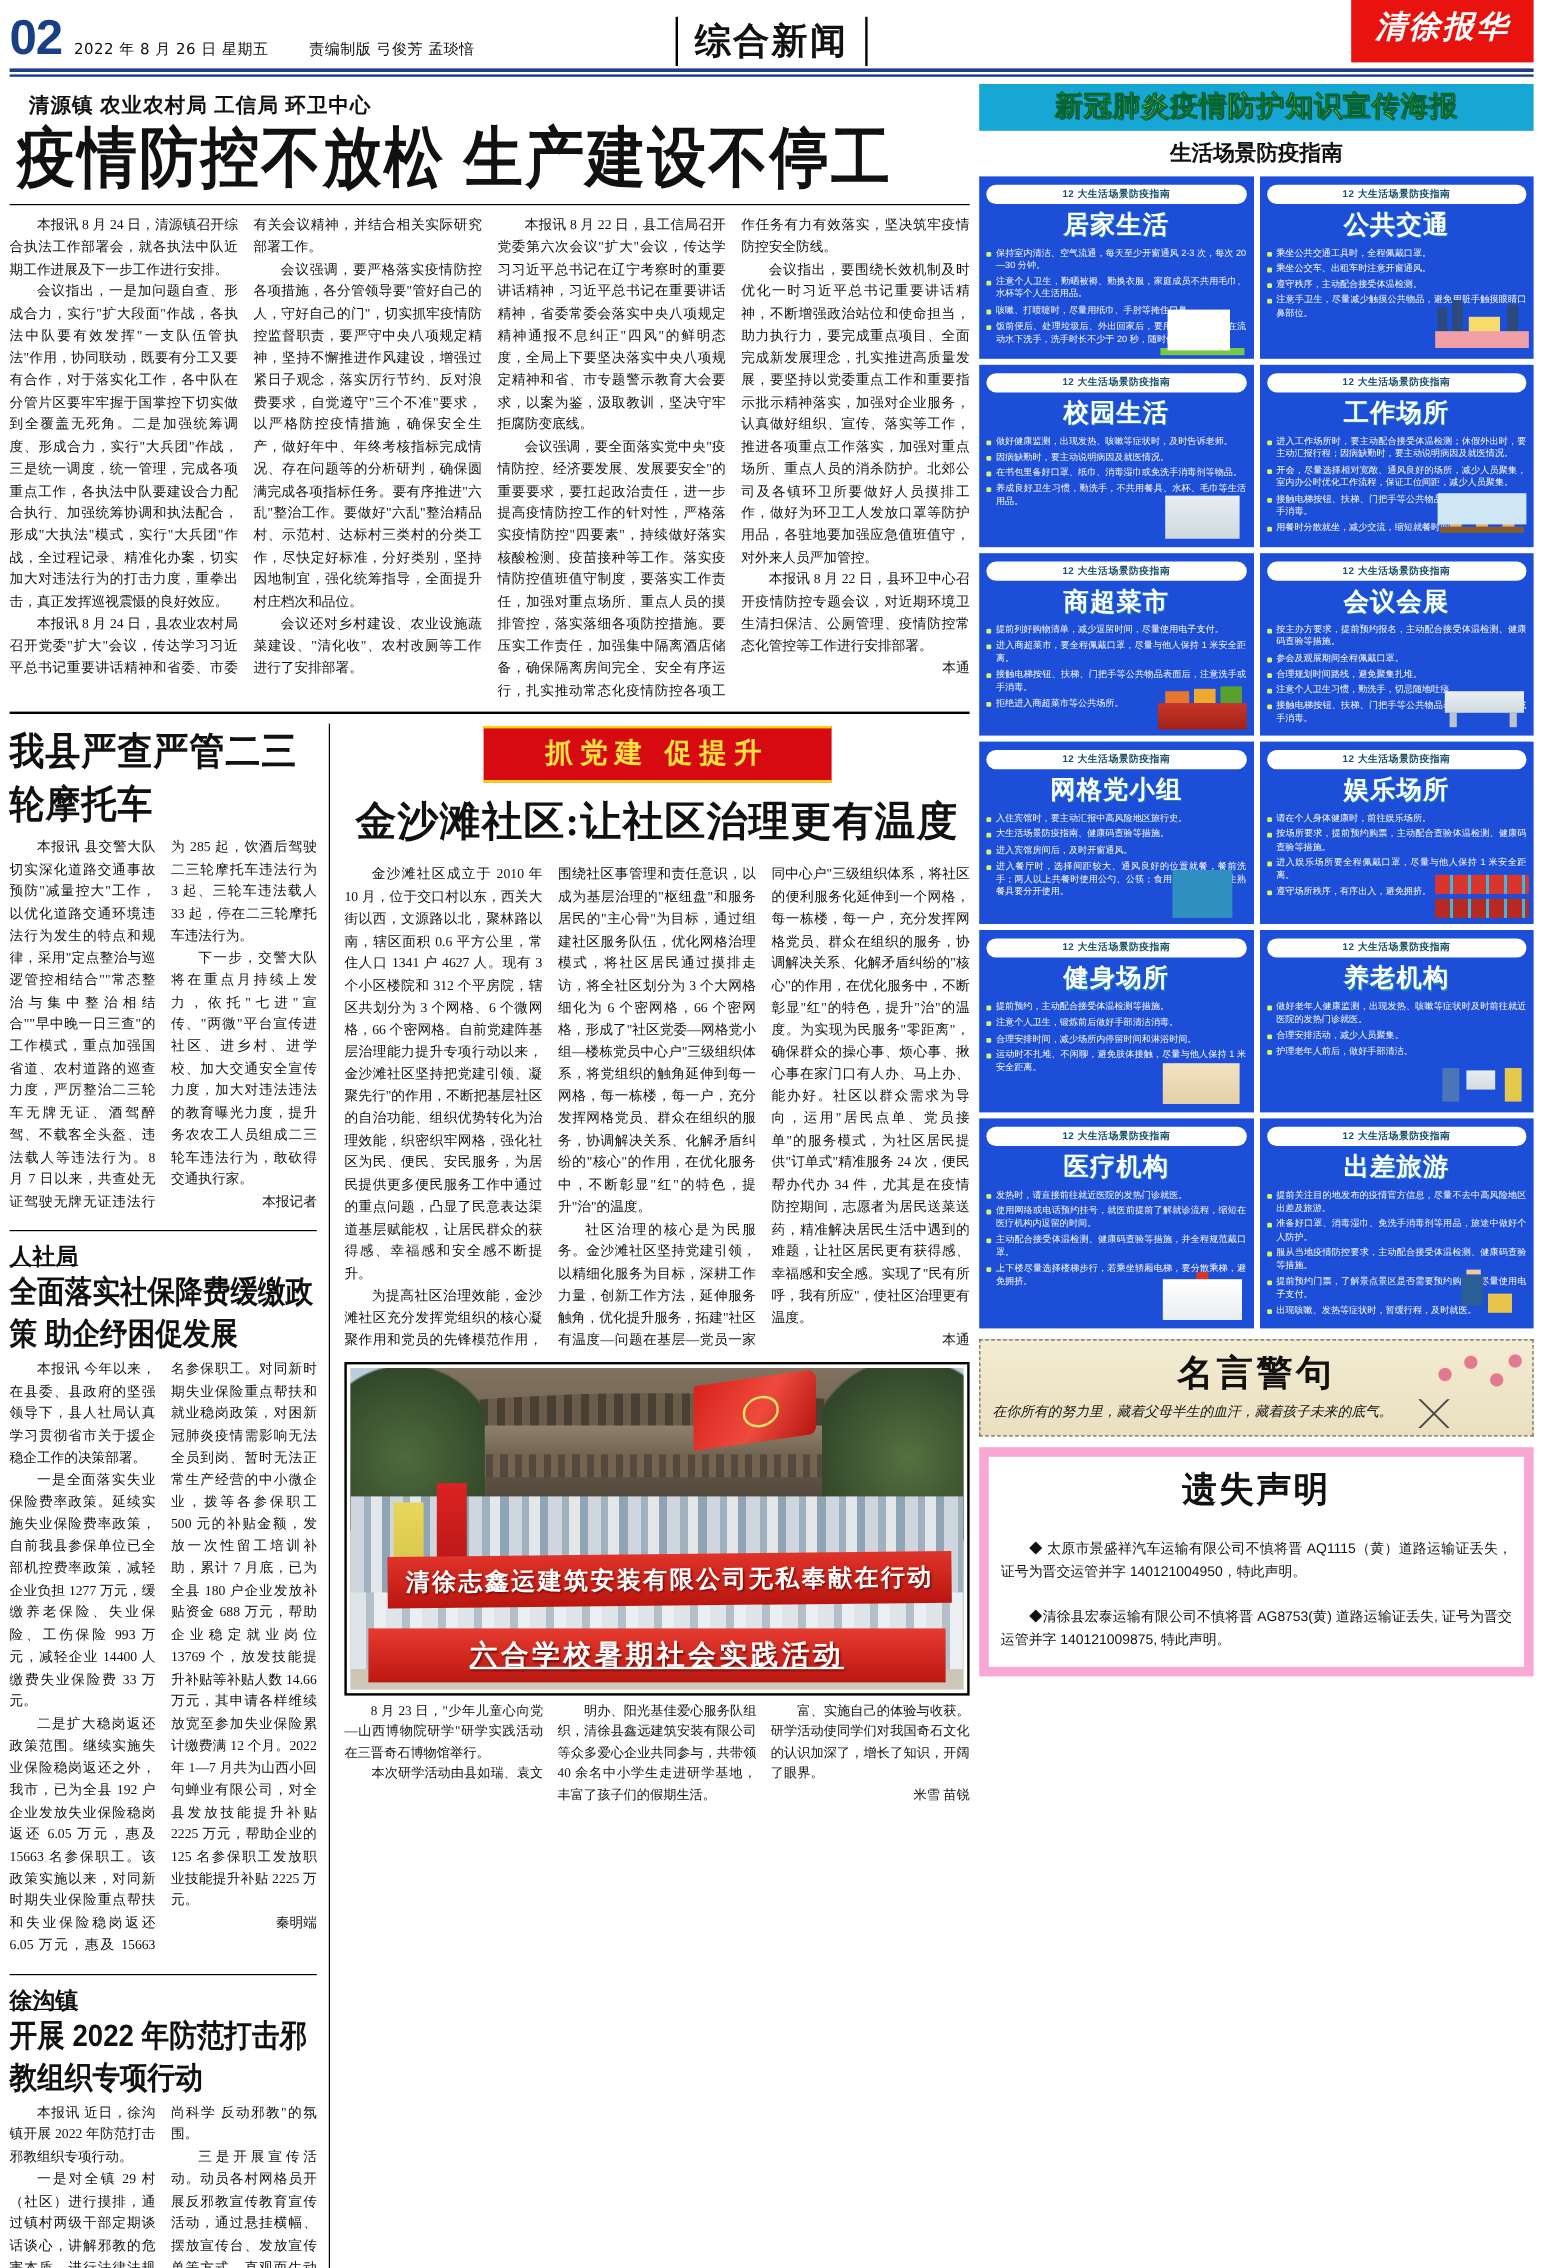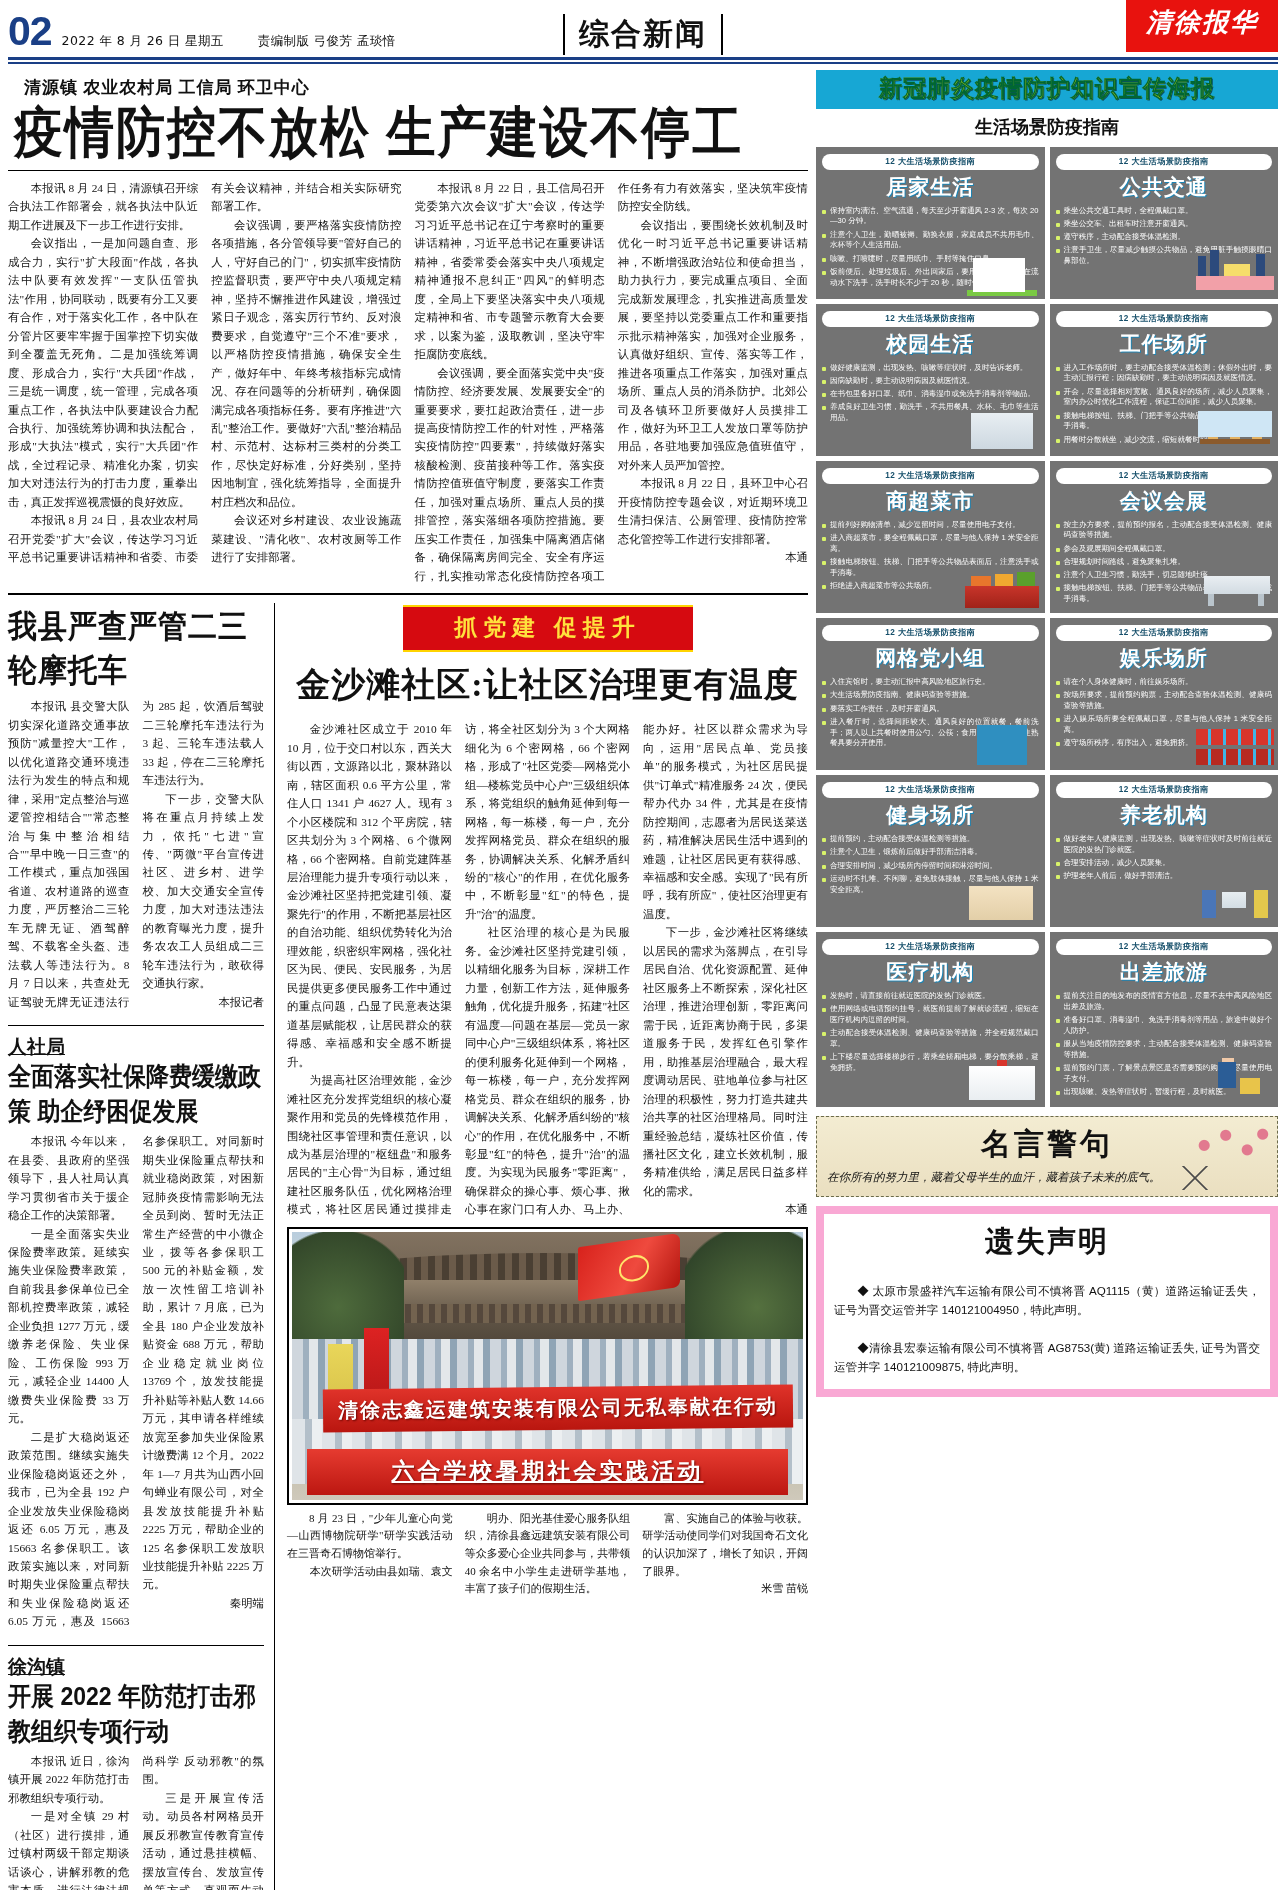--- a/index.html
+++ b/index.html
@@ -118,21 +118,21 @@
 
   
   .poster-title {
     background:#17a7d4; color:#fff700; text-align:center;
     font-size:23px; font-weight:bold; letter-spacing:1px; padding:3px 0 5px;
     font-family:"Liberation Sans", sans-serif;
     -webkit-text-stroke:.6px #063; text-shadow:1px 1px 0 #0a4f66;
   }
   .poster-sub { text-align:center; font-size:18px; font-weight:bold; margin:6px 0 8px; font-family:"Liberation Sans", sans-serif; }
   .poster-grid { display:grid; grid-template-columns:1fr 1fr; gap:5px; }
-  .pcard { background:#737373; padding:7px 6px 6px; position:relative; min-height:152px; overflow:hidden; }
+  .pcard { background:#1d4ed8; padding:7px 6px 6px; position:relative; min-height:152px; overflow:hidden; }
   .pc-pill { background:#fff; border-radius:10px; text-align:center; font-size:8.2px;
     padding:2px 0 2.5px; letter-spacing:.4px; color:#17506b; font-family:"Liberation Sans", sans-serif; font-weight:bold;}
   .pc-title { color:#fff; text-align:center; font-size:21px; font-weight:bold; letter-spacing:1px;
     margin:3px 0 5px; font-family:"Liberation Sans", sans-serif; text-shadow:1px 1px 0 #1d84b4; }
   .pc-list { list-style:none; }
   .pc-list li { position:relative; color:#fff; font-size:7.6px; line-height:1.42; padding-left:8px; margin-bottom:2.5px;
     font-family:"Liberation Sans", sans-serif; text-align:justify;}
   .pc-list li::before { content:""; position:absolute; left:0; top:4px; width:4px; height:4px; background:#d8f36a; border-radius:1px;}
   .pc-art { position:absolute; right:4px; bottom:3px; height:46px; width:78px; }
 
@@ -298,21 +298,20 @@
         </div>
 
         <div style="flex:1;" class="vline">
           <div style="padding-left:12px;">
             <div class="banner-party">抓党建    促提升</div>
             <div class="feature-head">金沙滩社区:让社区治理更有温度</div>
             <div class="atext cols3">
               <p>金沙滩社区成立于 2010 年 10 月，位于交口村以东，西关大街以西，文源路以北，聚林路以南，辖区面积 0.6 平方公里，常住人口 1341 户 4627 人。现有 3 个小区楼院和 312 个平房院，辖区共划分为 3 个网格、6 个微网格，66 个密网格。自前党建阵基层治理能力提升专项行动以来，金沙滩社区坚持把党建引领、凝聚先行"的作用，不断把基层社区的自治功能、组织优势转化为治理效能，织密织牢网格，强化社区为民、便民、安民服务，为居民提供更多便民服务工作中通过的重点问题，凸显了民意表达渠道基层赋能权，让居民群众的获得感、幸福感和安全感不断提升。</p>
               <p>为提高社区治理效能，金沙滩社区充分发挥党组织的核心凝聚作用和党员的先锋模范作用，围绕社区事管理和责任意识，以成为基层治理的"枢纽盘"和服务居民的"主心骨"为目标，通过组建社区服务队伍，优化网格治理模式，将社区居民通过摸排走访，将全社区划分为 3 个大网格细化为 6 个密网格，66 个密网格，形成了"社区党委—网格党小组—楼栋党员中心户"三级组织体系，将党组织的触角延伸到每一网格，每一栋楼，每一户，充分发挥网格党员、群众在组织的服务，协调解决关系、化解矛盾纠纷的"核心"的作用，在优化服务中，不断彰显"红"的特色，提升"治"的温度。</p>
               <p>社区治理的核心是为民服务。金沙滩社区坚持党建引领，以精细化服务为目标，深耕工作力量，创新工作方法，延伸服务触角，优化提升服务，拓建"社区有温度—问题在基层—党员一家同中心户"三级组织体系，将社区的便利服务化延伸到一个网格，每一栋楼，每一户，充分发挥网格党员、群众在组织的服务，协调解决关系、化解矛盾纠纷的"核心"的作用，在优化服务中，不断彰显"红"的特色，提升"治"的温度。为实现为民服务"零距离"，确保群众的操心事、烦心事、揪心事在家门口有人办、马上办、能办好。社区以群众需求为导向，运用"居民点单、党员接单"的服务模式，为社区居民提供"订单式"精准服务 24 次，便民帮办代办 34 件，尤其是在疫情防控期间，志愿者为居民送菜送药，精准解决居民生活中遇到的难题，让社区居民更有获得感、幸福感和安全感。实现了"民有所呼，我有所应"，使社区治理更有温度。</p>
-              <p>下一步，金沙滩社区将继续以居民的需求为落脚点，在引导居民自治、优化资源配置、延伸社区服务上不断探索，深化社区治理，推进治理创新，零距离问需于民，近距离协商于民，多渠道服务于民，发挥红色引擎作用，助推基层治理融合，最大程度调动居民、驻地单位参与社区治理的积极性，努力打造共建共治共享的社区治理格局。同时注重经验总结，凝练社区价值，传播社区文化，建立长效机制，服务精准供给，满足居民日益多样化的需求。</p>
               <p class="sig">本通</p>
             </div>
 
             <div class="photo-wrap">
               <div class="photo">
                 <div class="ph-temple"></div>
                 <div class="ph-eave"></div>
                 <div class="ph-roof2"></div>
                 <div class="ph-tree-l"></div>
                 <div class="ph-tree-r"></div>
@@ -417,21 +416,21 @@
                 <li>接触电梯按钮、扶梯、门把手等公共物品表面后，注意洗手或手消毒。</li>
               </ul>
               <div class="pc-art art-meeting"></div>
             </div>
             <div class="pcard">
               <div class="pc-pill">12 大生活场景防疫指南</div>
               <div class="pc-title">网格党小组</div>
               <ul class="pc-list">
                 <li>入住宾馆时，要主动汇报中高风险地区旅行史。</li>
                 <li>大生活场景防疫指南、健康码查验等措施。</li>
-                <li>要落实工作责任，及时开窗通风。</li>
+                <li>进入宾馆房间后，及时开窗通风。</li>
                 <li>进入餐厅时，选择间距较大、通风良好的位置就餐，餐前洗手；两人以上共餐时使用公勺、公筷；食用火锅时注意，生熟餐具要分开使用。</li>
               </ul>
               <div class="pc-art art-hotel"></div>
             </div>
             <div class="pcard">
               <div class="pc-pill">12 大生活场景防疫指南</div>
               <div class="pc-title">娱乐场所</div>
               <ul class="pc-list">
                 <li>请在个人身体健康时，前往娱乐场所。</li>
                 <li>按场所要求，提前预约购票，主动配合查验体温检测、健康码查验等措施。</li>

